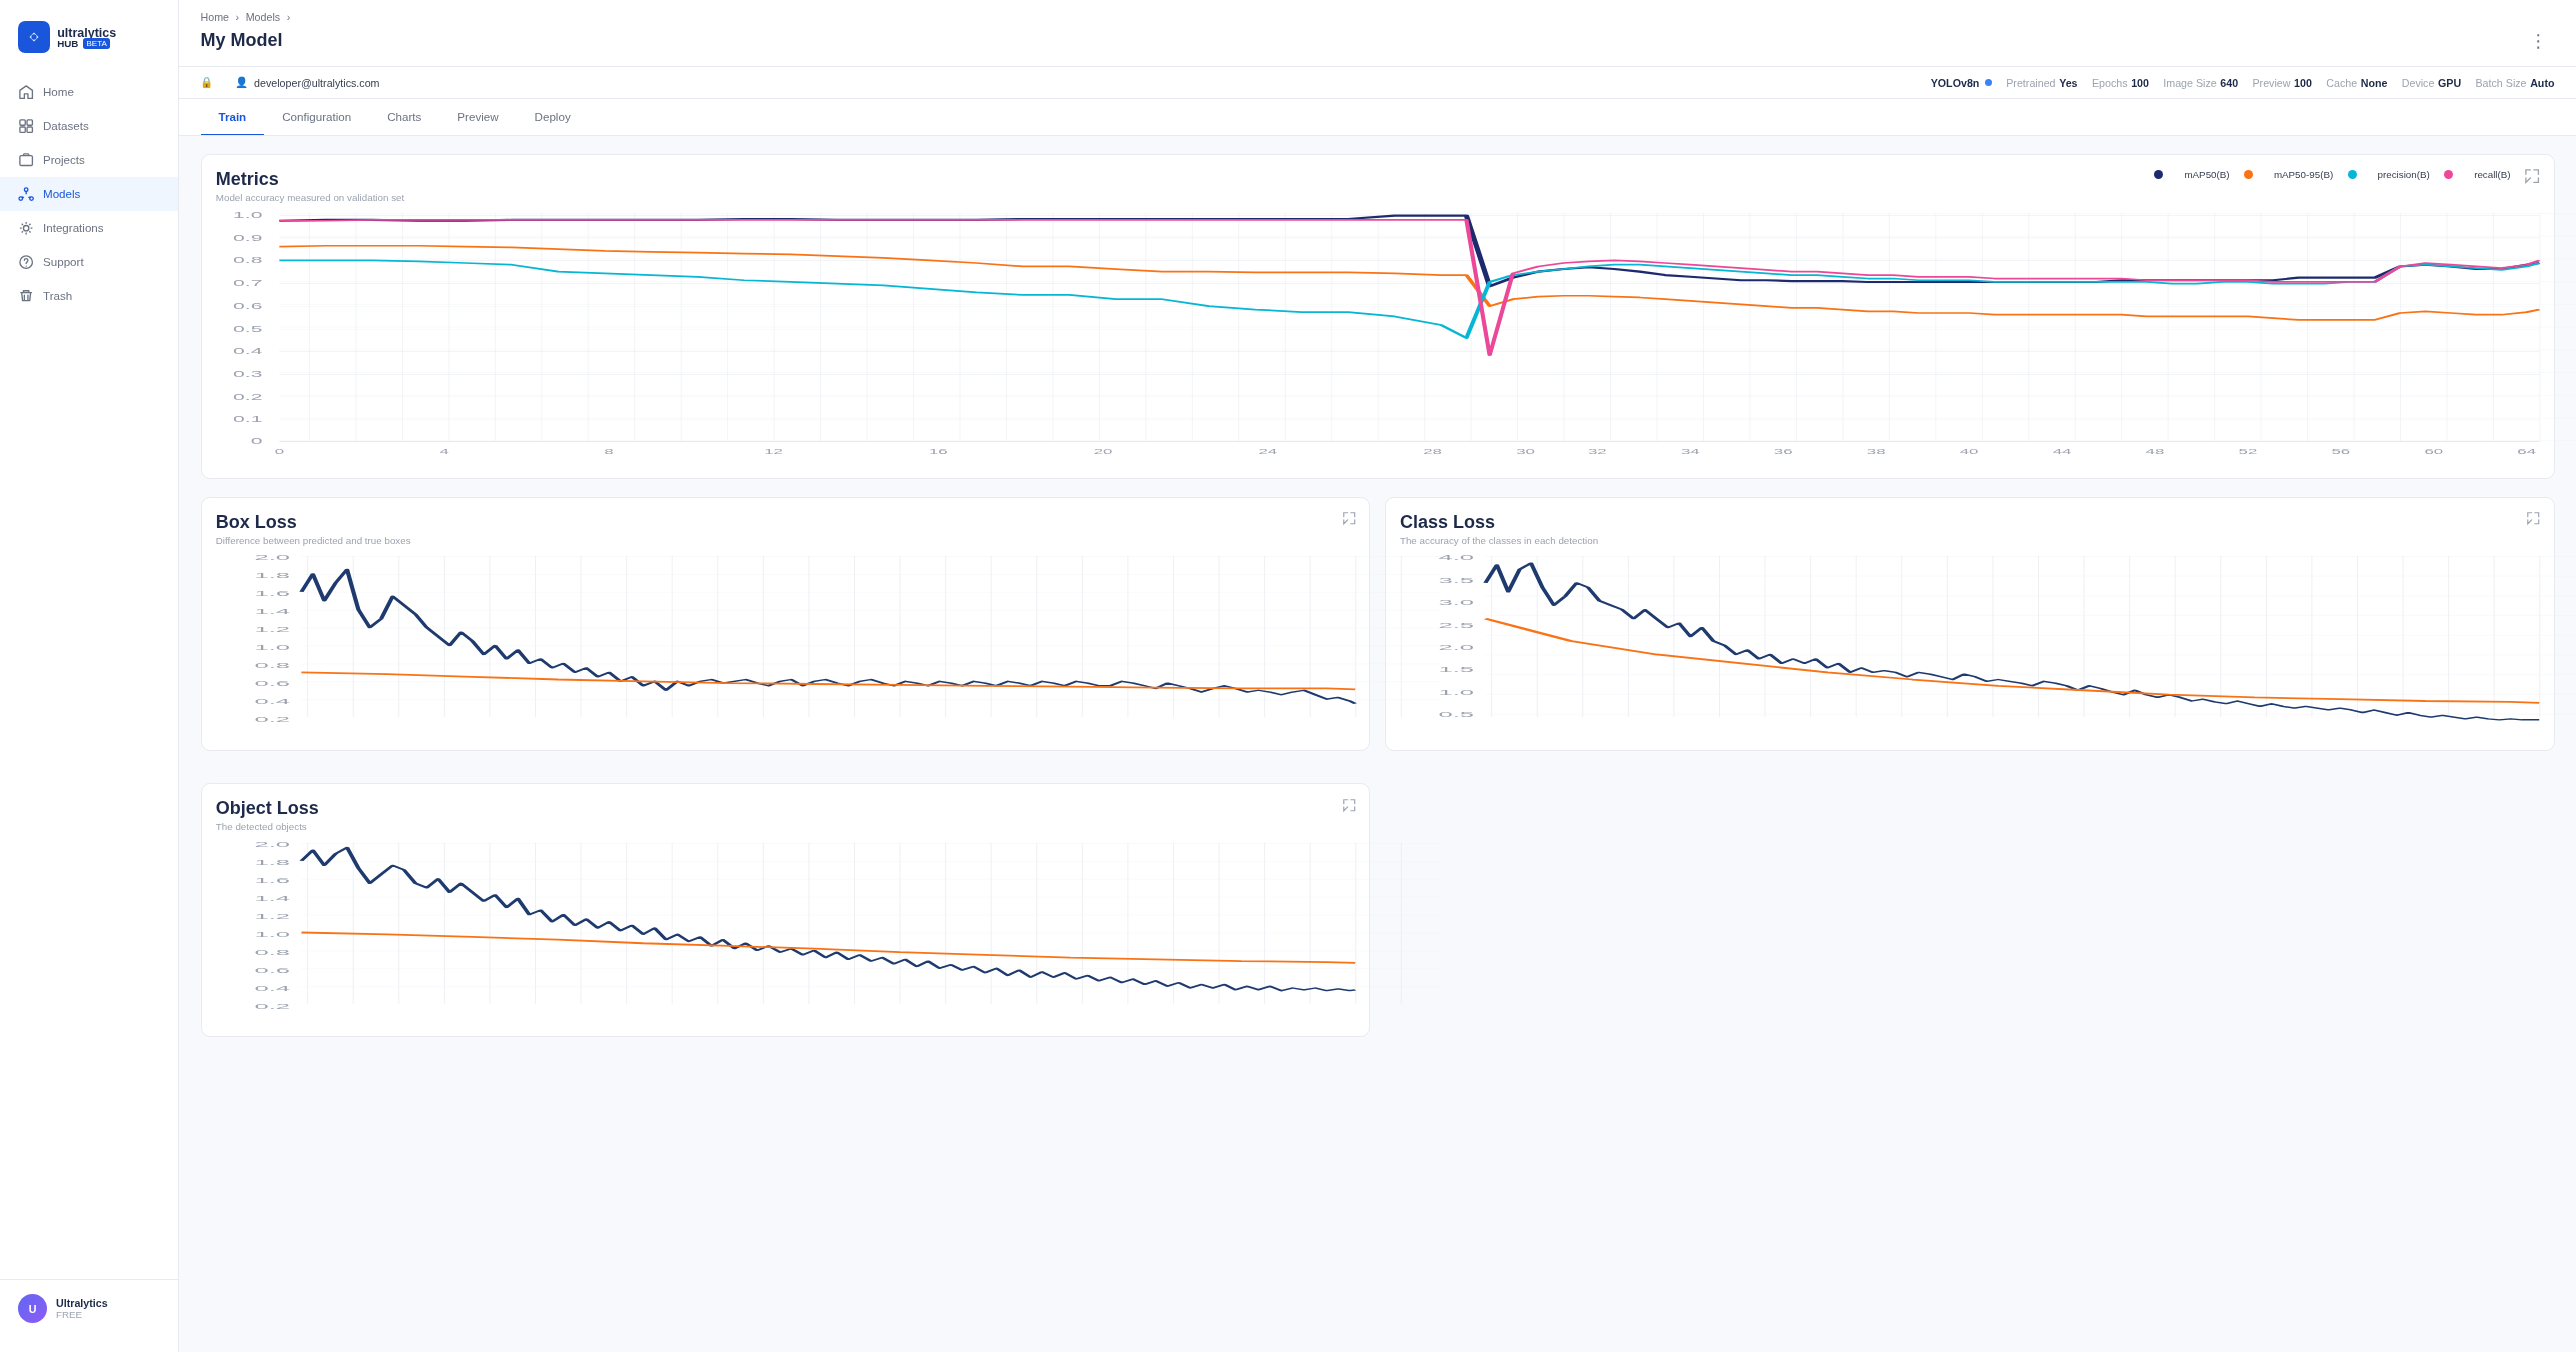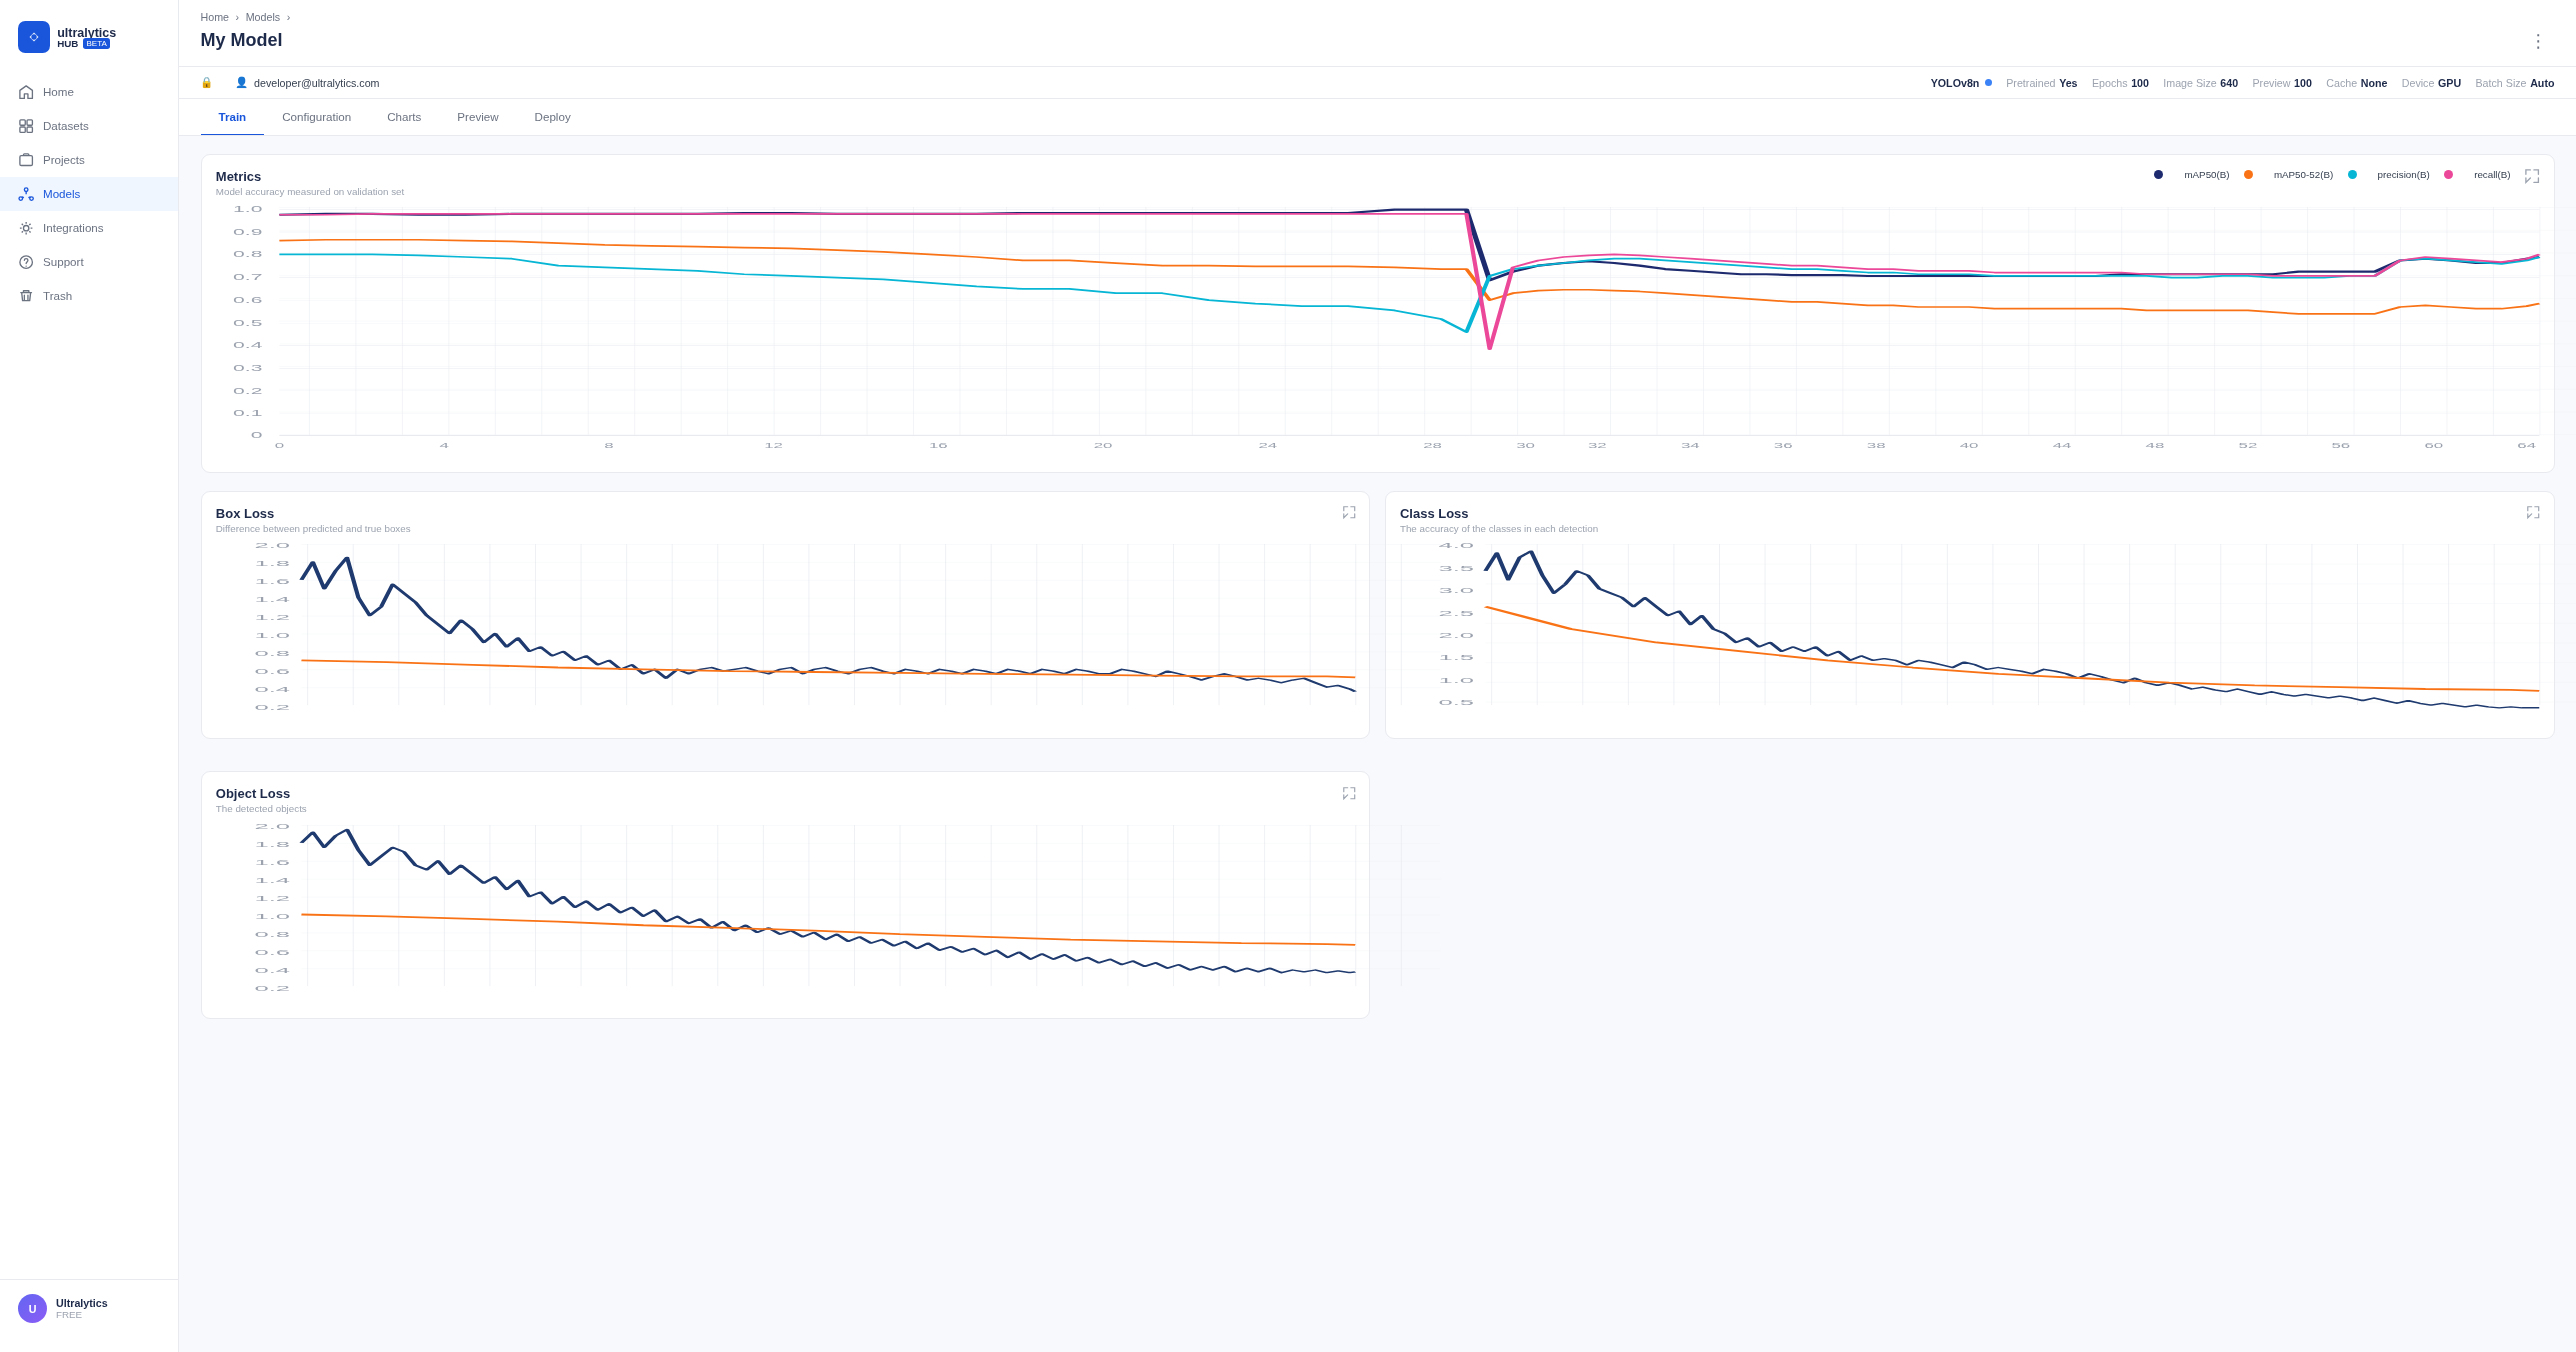--- a/index.html
+++ b/index.html
@@ -174,21 +174,21 @@
       border-radius: 9px;
       padding: 14.3px;
       margin-bottom: 18px;
     }
     .chart-header {
       display: flex;
       align-items: flex-start;
       justify-content: space-between;
       margin-bottom: 10.7px;
     }
-    .chart-title { font-size: 13px; font-weight: 700; color: #1e2a4a; }
+    .chart-title { font-size: 18px; font-weight: 700; color: #1e2a4a; }
     .chart-subtitle { font-size: 9.8px; color: #9ca3af; margin-top: 1.8px; }
     .expand-btn { background: none; border: none; cursor: pointer; color: #9ca3af; font-size: 14.3px; }
 
     .legend {
       display: flex;
       align-items: center;
       gap: 14.3px;
       justify-content: flex-end;
       margin-bottom: 7.2px;
       font-size: 9.8px;
@@ -407,21 +407,21 @@
           <div class="chart-subtitle">Model accuracy measured on validation set</div>
         </div>
         <div style="display:flex;align-items:center;gap:14.3px;">
           <div class="legend">
             <div class="legend-item">
               <div class="legend-dot" style="background:#1e2a6e;"></div>
               <span>mAP50(B)</span>
             </div>
             <div class="legend-item">
               <div class="legend-dot" style="background:#f97316;"></div>
-              <span>mAP50-52(B)</span>
+              <span>mAP50-95(B)</span>
             </div>
             <div class="legend-item">
               <div class="legend-dot" style="background:#06b6d4;"></div>
               <span>precision(B)</span>
             </div>
             <div class="legend-item">
               <div class="legend-dot" style="background:#ec4899;"></div>
               <span>recall(B)</span>
             </div>
           </div>

